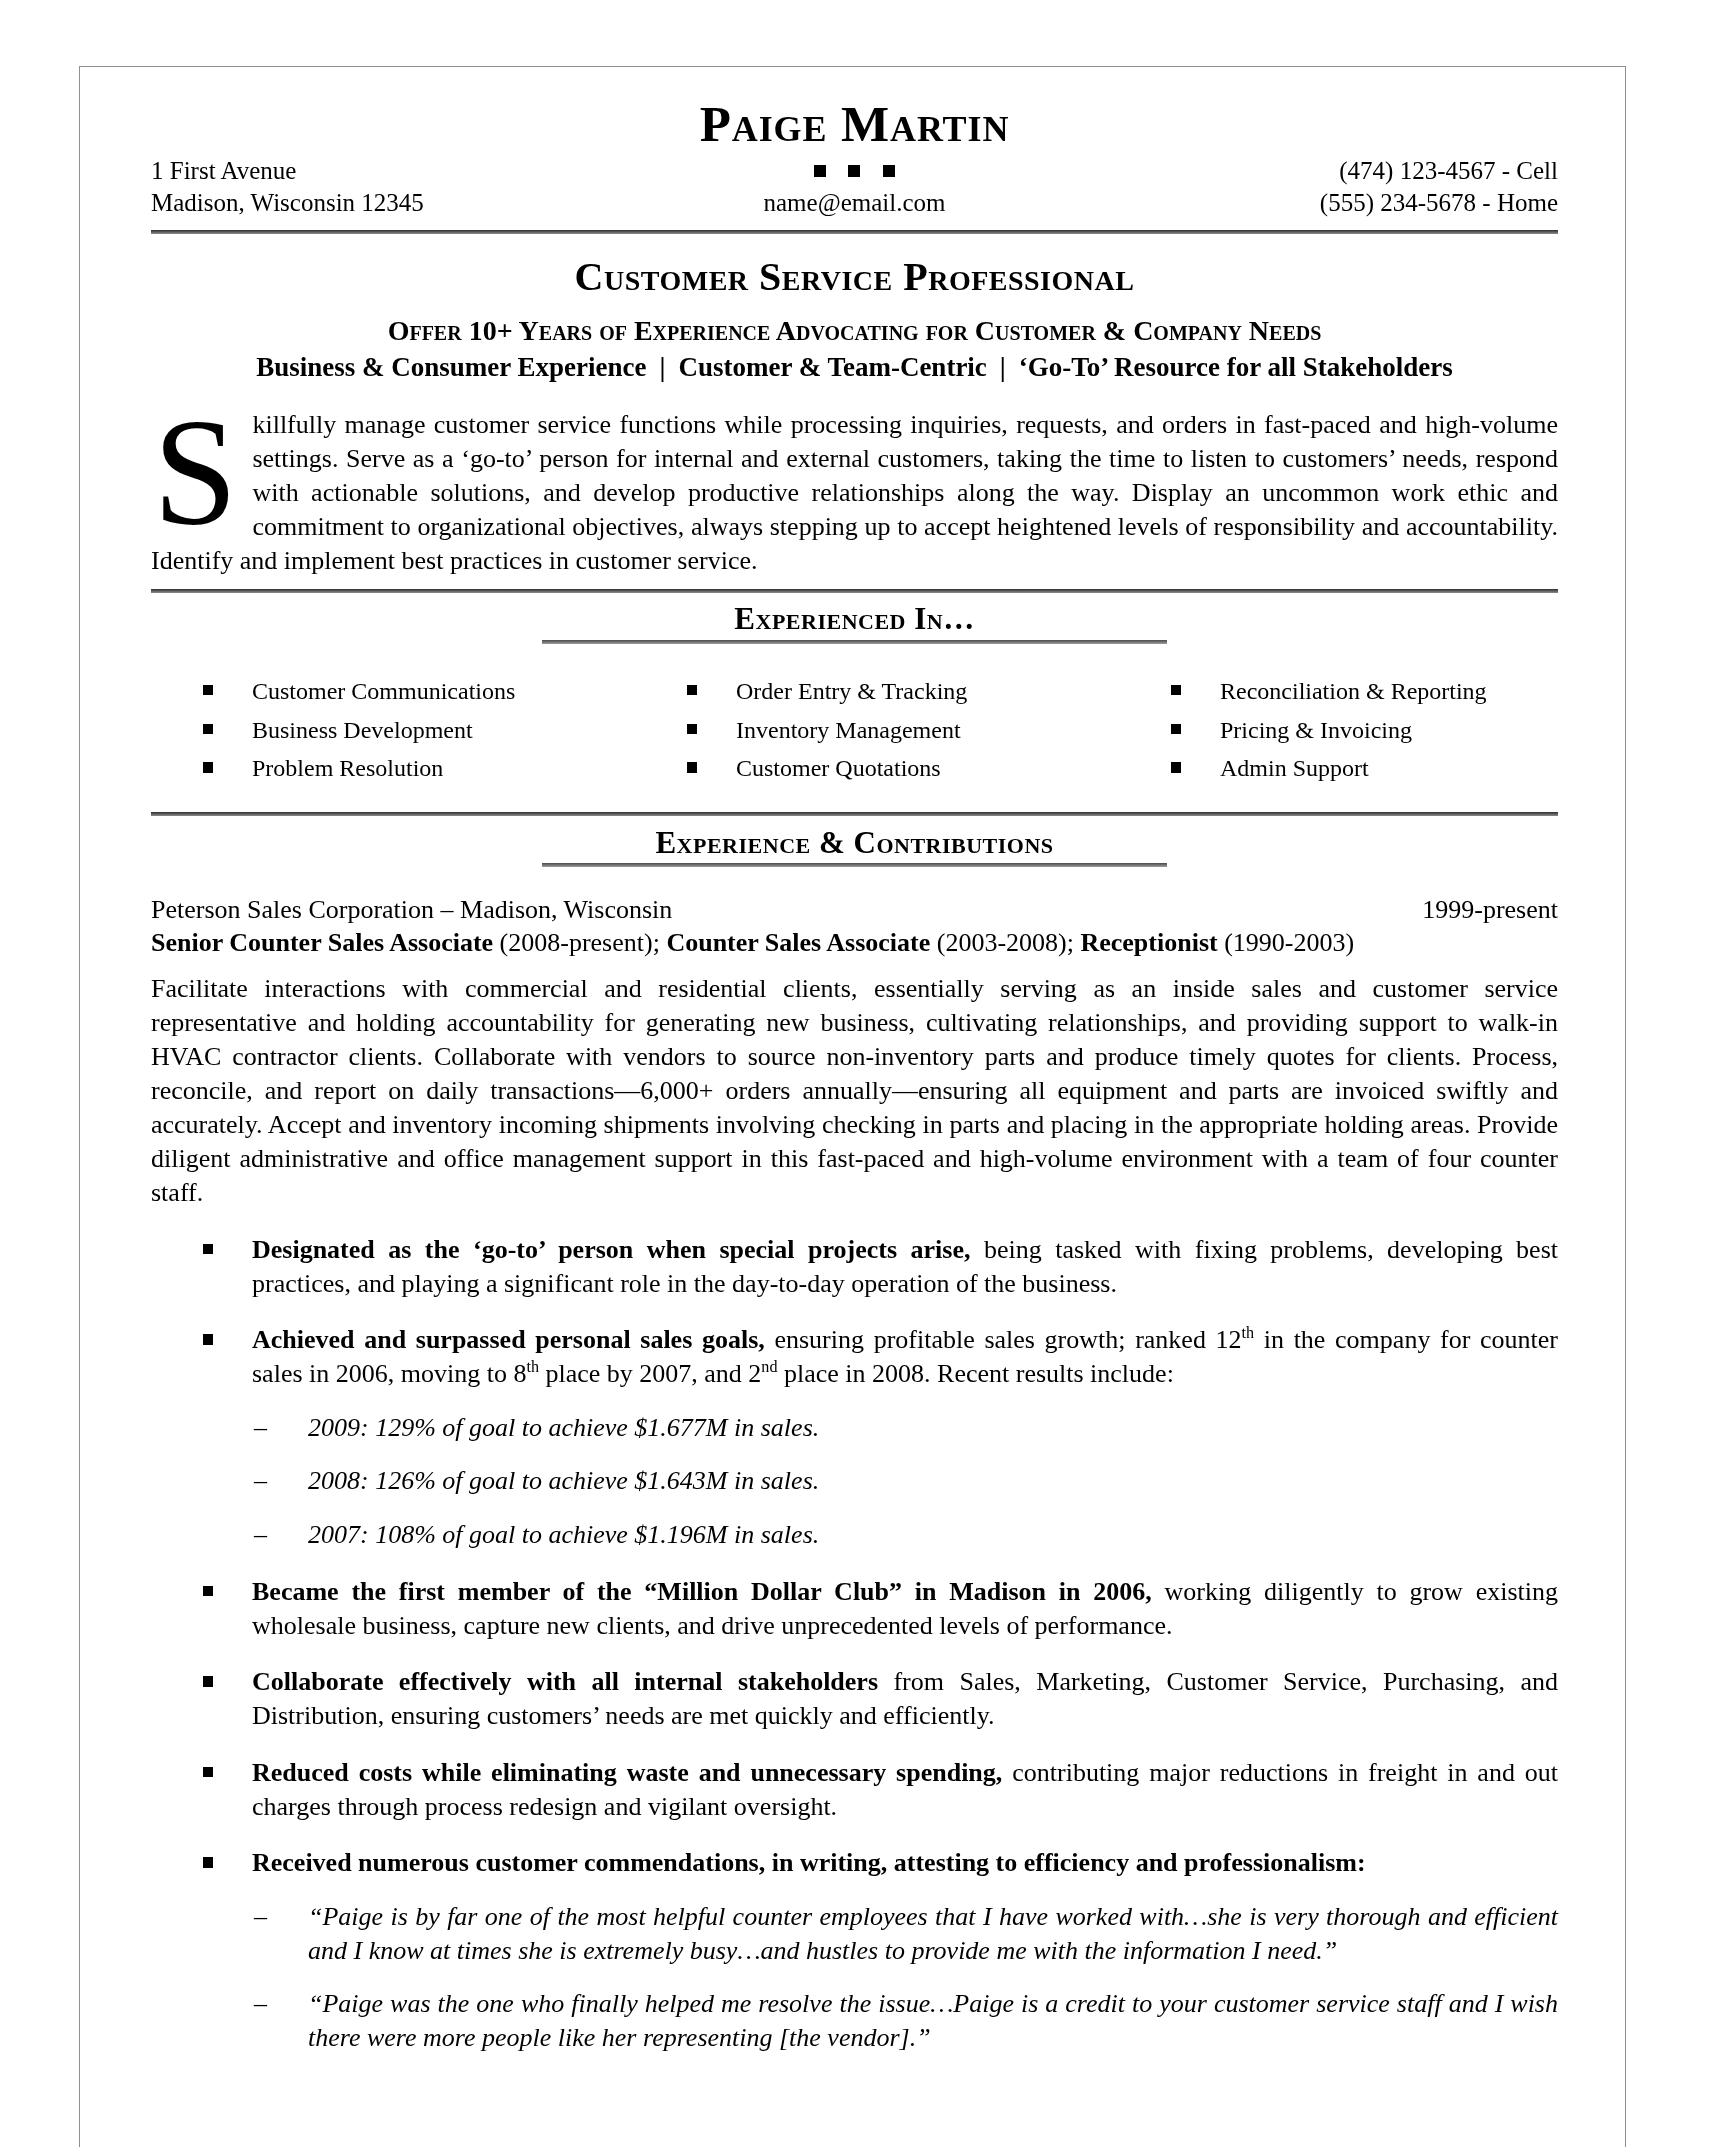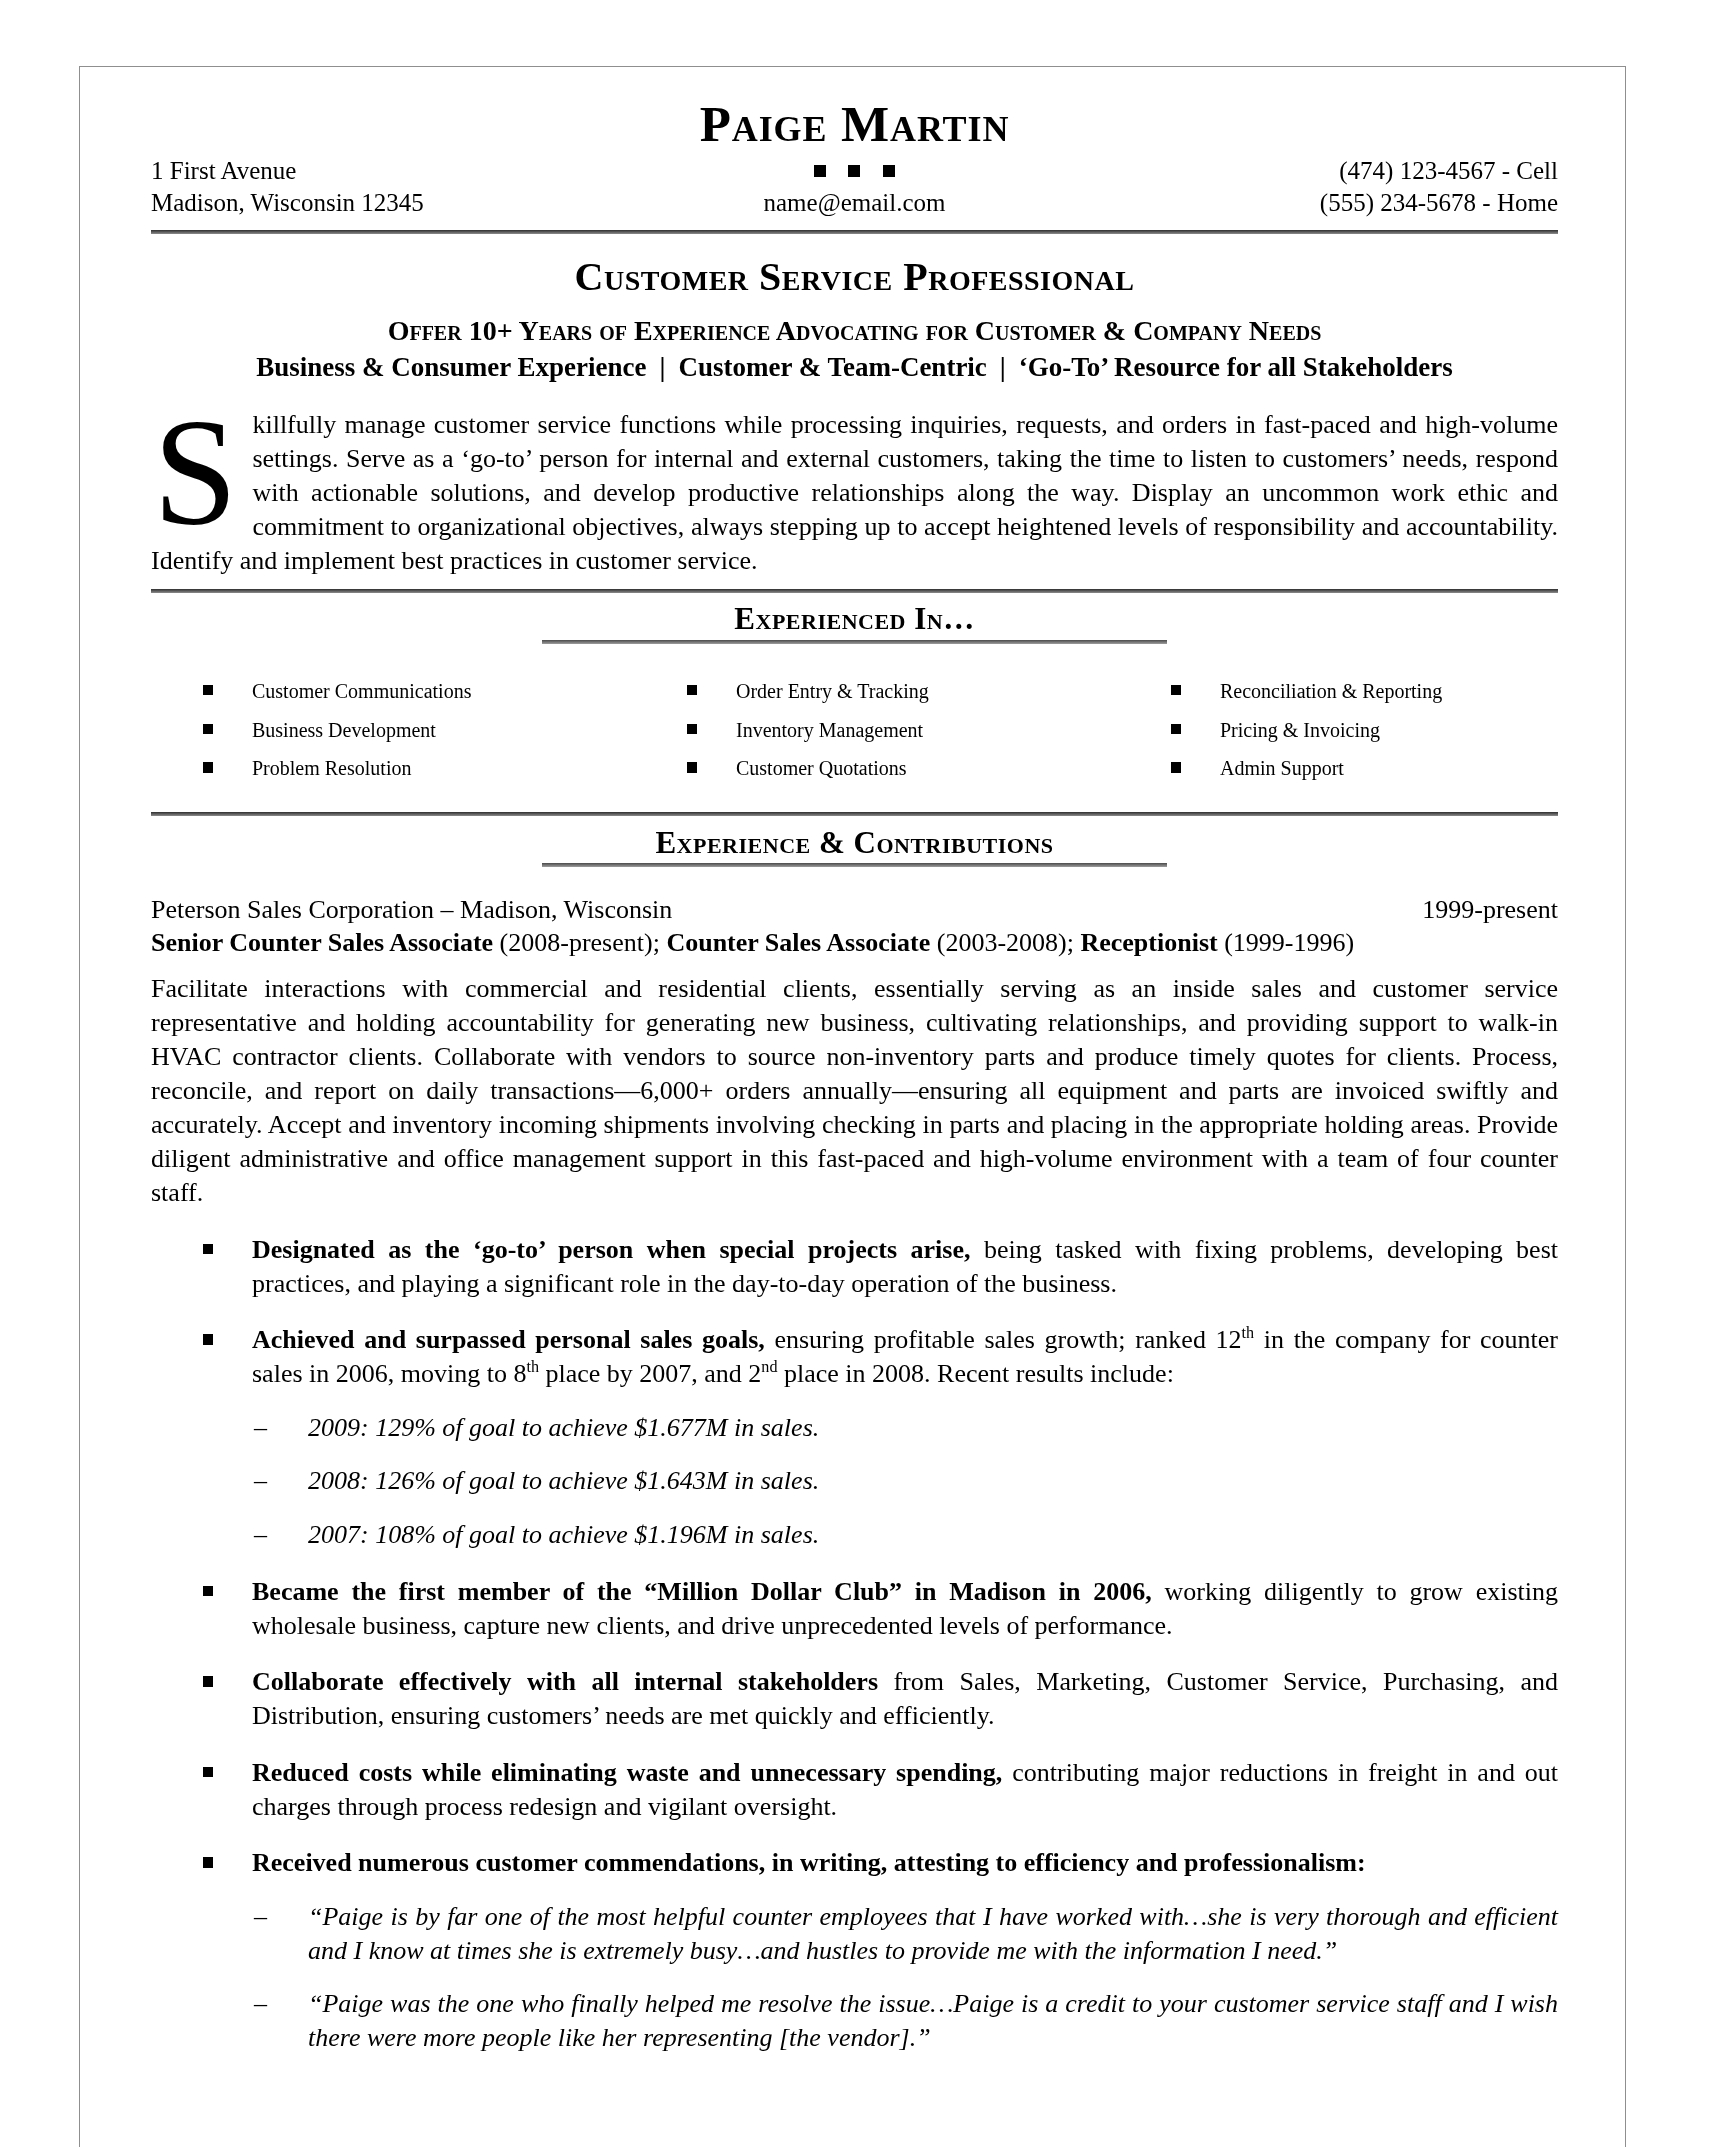--- a/index.html
+++ b/index.html
@@ -117,21 +117,21 @@
     height: 3.7px;
     margin: 2.8px auto 0;
     background: linear-gradient(to bottom, #4a4a4a, #9e9e9e);
   }
   
   .skills {
     margin-top: 30px;
     display: grid;
     grid-template-columns: 484px 484px 434px;
     row-gap: 3.7px;
-    font-size: 20px;
+    font-size: 24px;
     line-height: 35px;
   }
   .skill {
     position: relative;
     padding-left: 101px;
   }
   .skill .sq {
     position: absolute;
     left: 52px;
     top: 11.2px;
@@ -251,21 +251,21 @@
 
     <div class="rule-full"></div>
     <div class="section-head">Experience &amp; Contributions</div>
     <div class="rule-under"></div>
 
     <div class="xp-company-row">
       <span>Peterson Sales Corporation – Madison, Wisconsin</span>
       <span>1999-present</span>
     </div>
 
-    <div class="titles-line"><span class="b">Senior Counter Sales Associate</span><span> (2008-present); </span><span class="b">Counter Sales Associate</span><span> (2003-2008); </span><span class="b">Receptionist</span><span> (1999-1996)</span></div>
+    <div class="titles-line"><span class="b">Senior Counter Sales Associate</span><span> (2008-present); </span><span class="b">Counter Sales Associate</span><span> (2003-2008); </span><span class="b">Receptionist</span><span> (1990-2003)</span></div>
 
     <div class="overview">Facilitate interactions with commercial and residential clients, essentially serving as an inside sales and customer service representative and holding accountability for generating new business, cultivating relationships, and providing support to walk-in HVAC contractor clients. Collaborate with vendors to source non-inventory parts and produce timely quotes for clients. Process, reconcile, and report on daily transactions—6,000+ orders annually—ensuring all equipment and parts are invoiced swiftly and accurately. Accept and inventory incoming shipments involving checking in parts and placing in the appropriate holding areas. Provide diligent administrative and office management support in this fast-paced and high-volume environment with a team of four counter staff.</div>
 
     <div class="b-item"><span class="sq"></span><span class="b">Designated as the ‘go-to’ person when special projects arise,</span><span> being tasked with fixing problems, developing best practices, and playing a significant role in the day-to-day operation of the business.</span></div>
 
     <div class="b-item"><span class="sq"></span><span class="b">Achieved and surpassed personal sales goals,</span><span> ensuring profitable sales growth; ranked 12</span><sup>th</sup><span> in the company for counter sales in 2006, moving to 8</span><sup>th</sup><span> place by 2007, and 2</span><sup>nd</sup><span> place in 2008. Recent results include:</span></div>
 
     <div class="sub-item"><span class="dash">–</span><span>2009: 129% of goal to achieve $1.677M in sales.</span></div>
     <div class="sub-item"><span class="dash">–</span><span>2008: 126% of goal to achieve $1.643M in sales.</span></div>
     <div class="sub-item"><span class="dash">–</span><span>2007: 108% of goal to achieve $1.196M in sales.</span></div>

